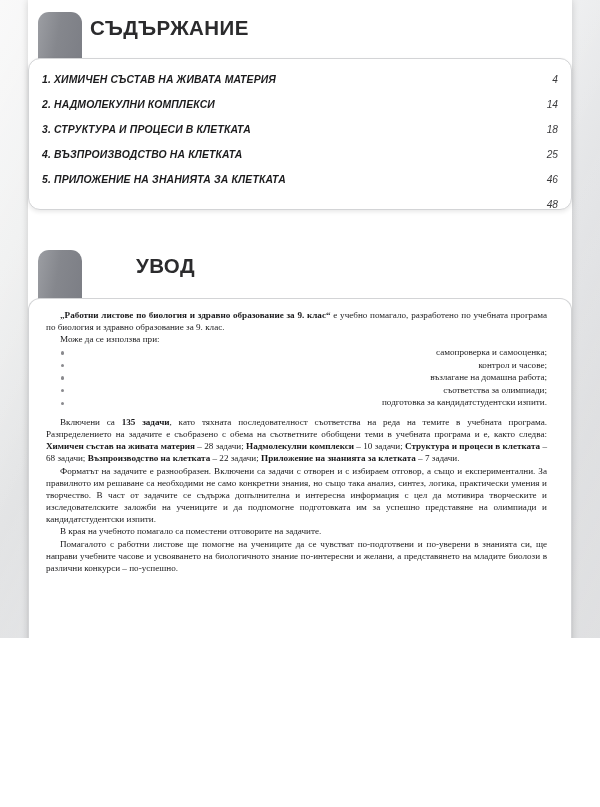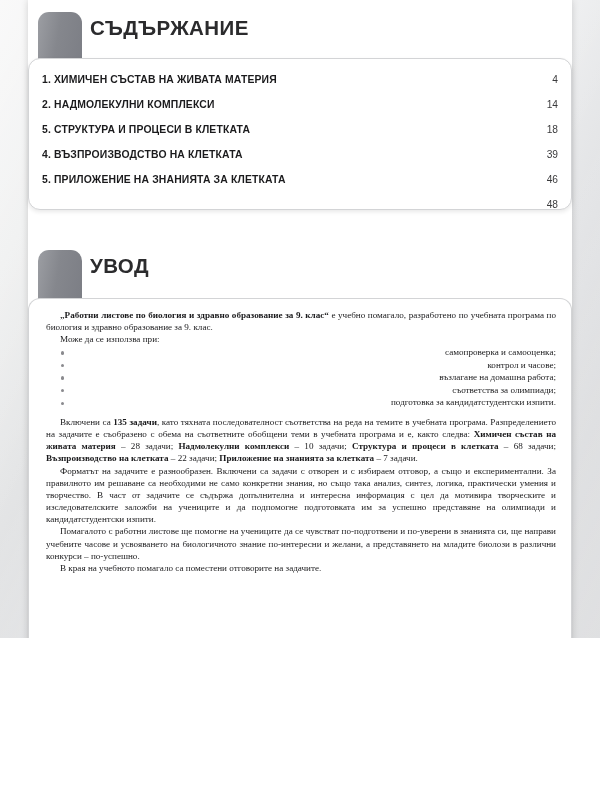--- a/index.html
+++ b/index.html
@@ -79,21 +79,21 @@
     position: absolute;
     left: 62px;
     top: 16px;
     font-size: 20.5px;
     font-weight: bold;
     letter-spacing: 0.4px;
     color: #2b2b2d;
     z-index: 4;
     white-space: nowrap;
   }
-  #intro-section .section-title { top: 22px; }
+  #intro-section .section-title { top: 22px; margin-left: 46px; }
 
   .panel {
     position: absolute;
     left: 0;
     width: 544px;
     background: #ffffff;
     border: 1px solid #d3d4d6;
     border-radius: 12px;
     box-shadow: 0 2px 4px rgba(0,0,0,0.09);
     z-index: 3;
@@ -108,20 +108,21 @@
     position: absolute;
     left: 13px;
     right: 13px;
     top: 8px;
   }
   .toc-row {
     display: flex;
     align-items: flex-end;
     height: 25px;
     line-height: 25px;
+    font-style: italic;
   }
   .toc-label {
     font-size: 10.4px;
     font-weight: bold;
     letter-spacing: 0.15px;
     color: #1b1b1d;
     white-space: nowrap;
     flex: 0 0 auto;
   }
   .toc-leader {
@@ -144,21 +145,21 @@
     color: #3a3a3c;
     flex: 0 0 auto;
     min-width: 13px;
     text-align: right;
   }
 
   
   .intro-body {
     position: absolute;
     left: 17px;
-    right: 15px;
+    right: 24px;
     top: 10px;
     font-family: "Liberation Serif", serif;
     font-size: 9.15px;
     line-height: 12.15px;
     color: #1a1a1c;
     text-align: justify;
   }
   .intro-body p {
     margin: 0;
     text-indent: 14px;
@@ -229,29 +230,29 @@
           <span class="toc-page">4</span>
         </div>
 
         <div class="toc-row">
           <span class="toc-label">2. НАДМОЛЕКУЛНИ КОМПЛЕКСИ</span>
           <span class="toc-leader"></span>
           <span class="toc-page">14</span>
         </div>
 
         <div class="toc-row">
-          <span class="toc-label">5. СТРУКТУРА И ПРОЦЕСИ В КЛЕТКАТА</span>
+          <span class="toc-label">3. СТРУКТУРА И ПРОЦЕСИ В КЛЕТКАТА</span>
           <span class="toc-leader"></span>
           <span class="toc-page">18</span>
         </div>
 
         <div class="toc-row">
           <span class="toc-label">4. ВЪЗПРОИЗВОДСТВО НА КЛЕТКАТА</span>
           <span class="toc-leader"></span>
-          <span class="toc-page">39</span>
+          <span class="toc-page">25</span>
         </div>
 
         <div class="toc-row">
           <span class="toc-label">5. ПРИЛОЖЕНИЕ НА ЗНАНИЯТА ЗА КЛЕТКАТА</span>
           <span class="toc-leader"></span>
           <span class="toc-page">46</span>
         </div>
 
         <div class="toc-row">
           <span class="toc-leader"></span>
@@ -280,23 +281,23 @@
           <li>съответства за олимпиади;</li>
           <li>подготовка за кандидатстудентски изпити.</li>
         </ul>
 
         <div class="gap"></div>
 
         <p><span>Включени са </span><b>135 задачи</b><span>, като тяхната последователност съответства на реда на темите в учебната програма. Разпределението на задачите е съобразено с обема на съответните обобщени теми в учебната програма и е, както следва: </span><b>Химичен състав на живата материя</b><span> – 28 задачи; </span><b>Надмолекулни комплекси</b><span> – 10 задачи; </span><b>Структура и процеси в клетката</b><span> – 68 задачи; </span><b>Възпроизводство на клетката</b><span> – 22 задачи; </span><b>Приложение на знанията за клетката</b><span> – 7 задачи.</span></p>
 
         <p>Форматът на задачите е разнообразен. Включени са задачи с отворен и с избираем отговор, а също и експериментални. За правилното им решаване са необходими не само конкретни знания, но също така анализ, синтез, логика, практически умения и творчество. В част от задачите се съдържа допълнителна и интересна информация с цел да мотивира творческите и изследователските заложби на учениците и да подпомогне подготовката им за успешно представяне на олимпиади и кандидатстудентски изпити.</p>
 
+        <p>В края на учебното помагало са поместени отговорите на задачите.</p>
+
         <p>Помагалото с работни листове ще помогне на учениците да се чувстват по-подготвени и по-уверени в знанията си, ще направи учебните часове и усвояването на биологичното знание по-интересни и желани, а представянето на младите биолози в различни конкурси – по-успешно.</p>
-
-        <p>В края на учебното помагало са поместени отговорите на задачите.</p>
 
       </div>
     </div>
   </div>
 
   <div class="page-number-tab">
     <span class="page-number">3</span>
   </div>
 
 </div>

